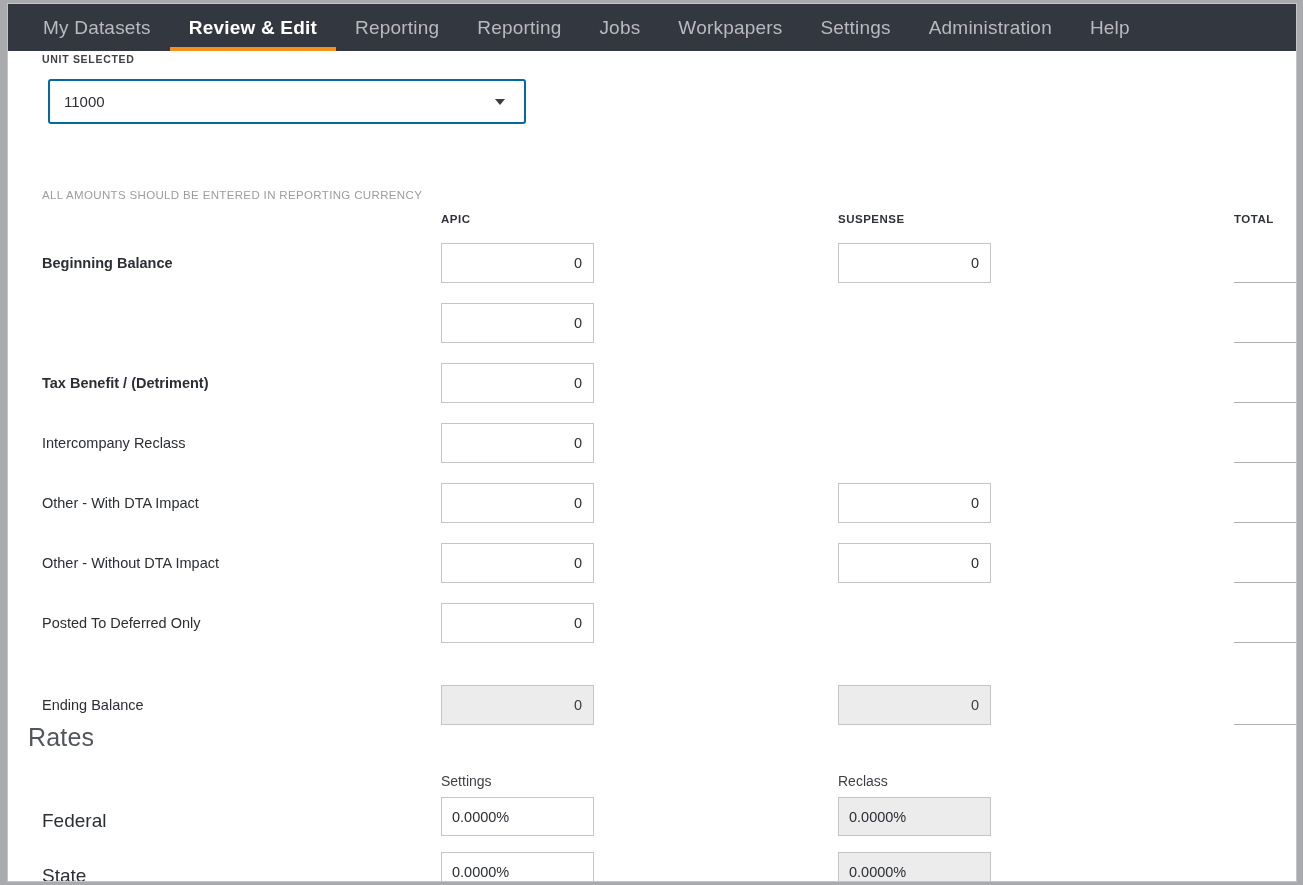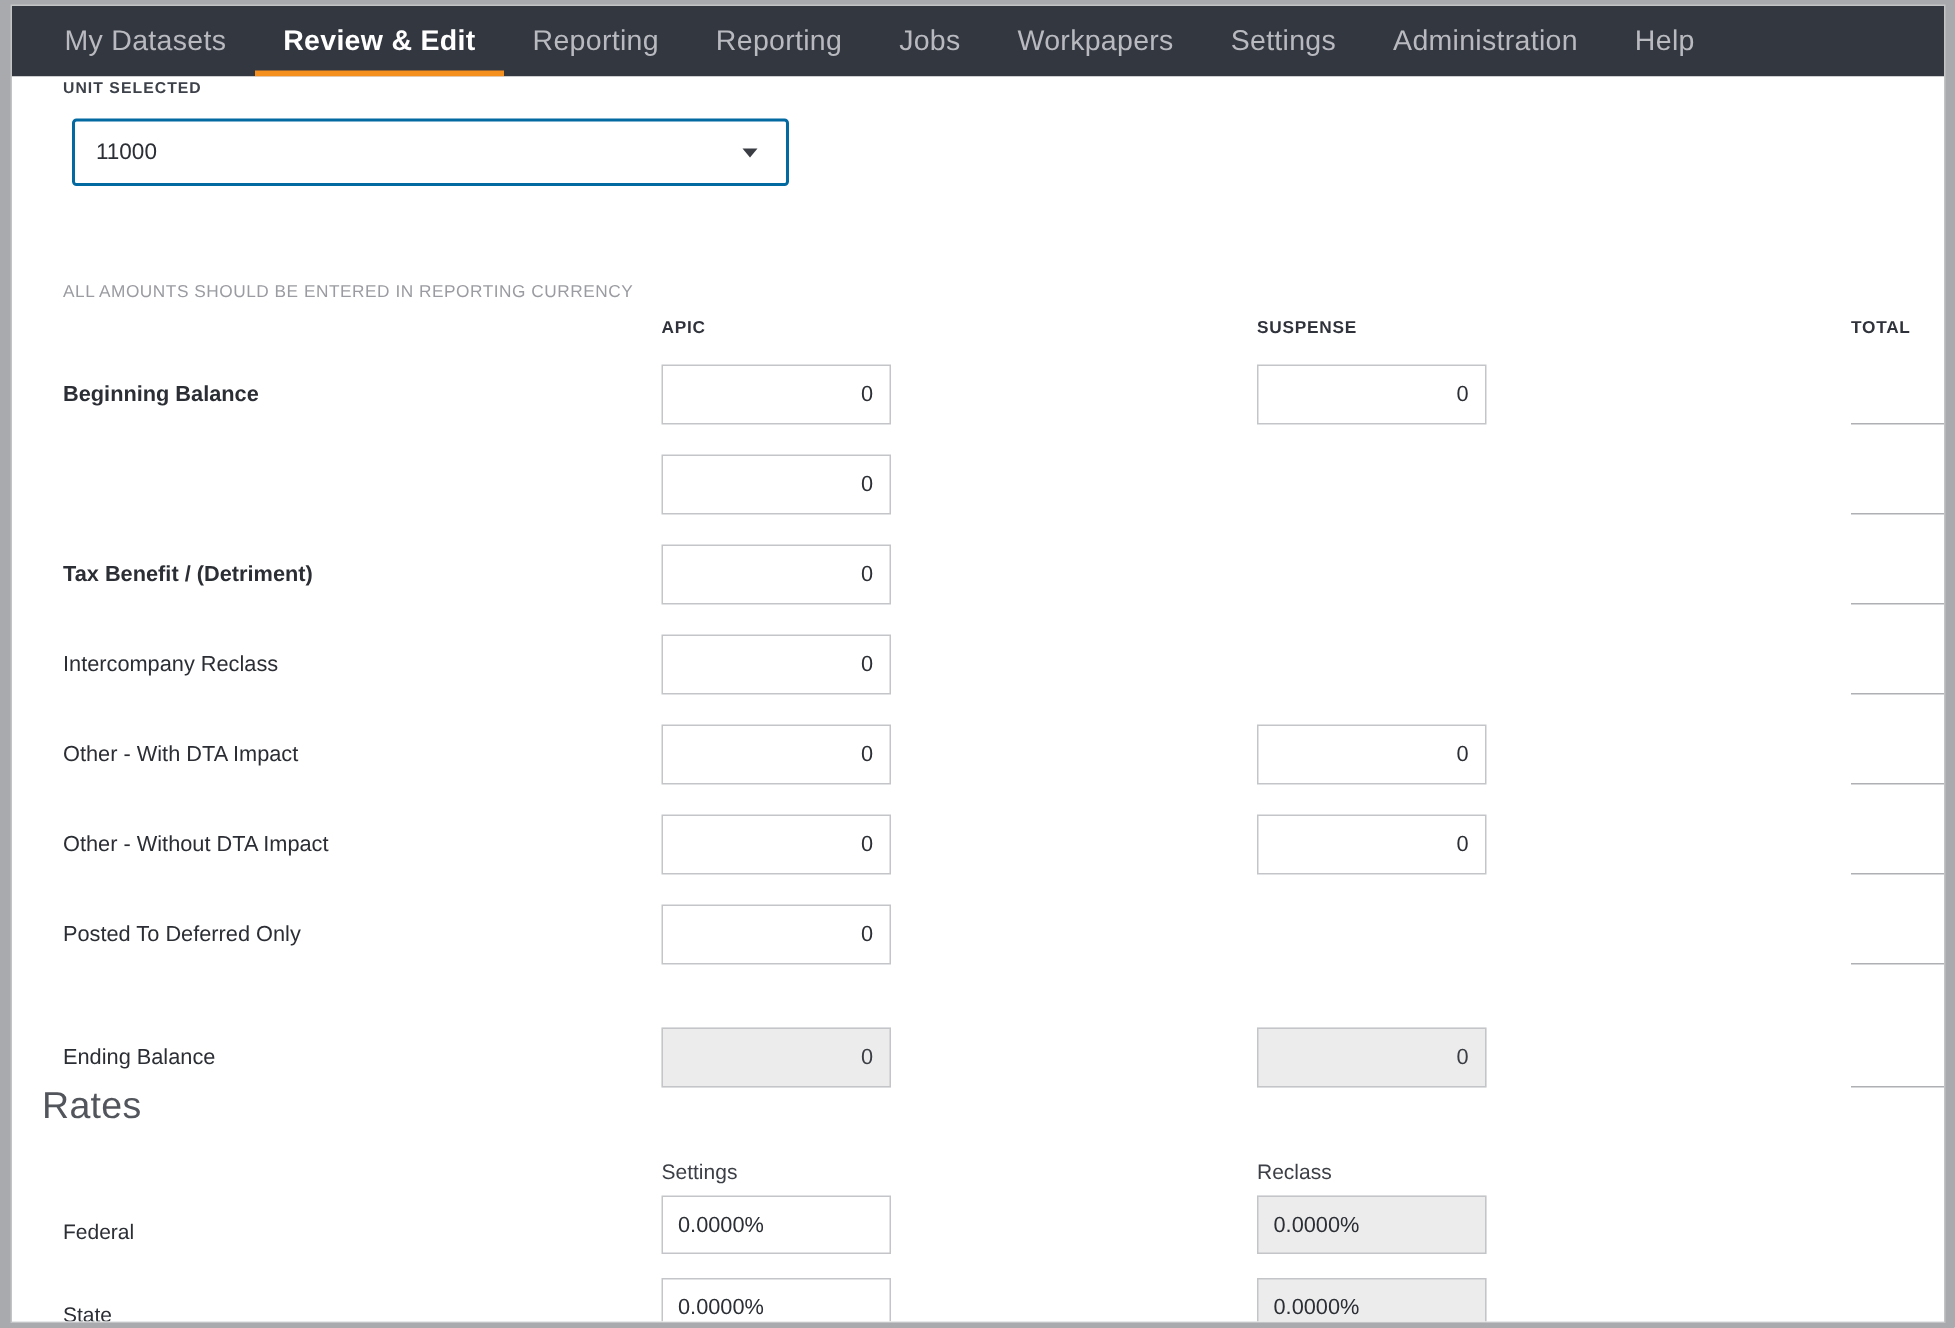--- a/index.html
+++ b/index.html
@@ -215,21 +215,21 @@
   .rate-head.beginning { left: 433px; top: 722px; }
   .rate-head.ending    { left: 830px; top: 722px; }
 
   .rate-row { position: absolute; left: 0; width: 100%; height: 55px; }
   .rate-label {
     position: absolute;
     left: 34px;
     top: 0;
     height: 48px;
     line-height: 48px;
-    font-size: 14px;
+    font-size: 19px;
     color: #2b2e34;
   }
   .rate-input {
     position: absolute;
     top: 0;
     width: 153px;
     height: 39px;
     border: 1px solid #c4c5c8;
     box-sizing: border-box;
     background: #ffffff;

